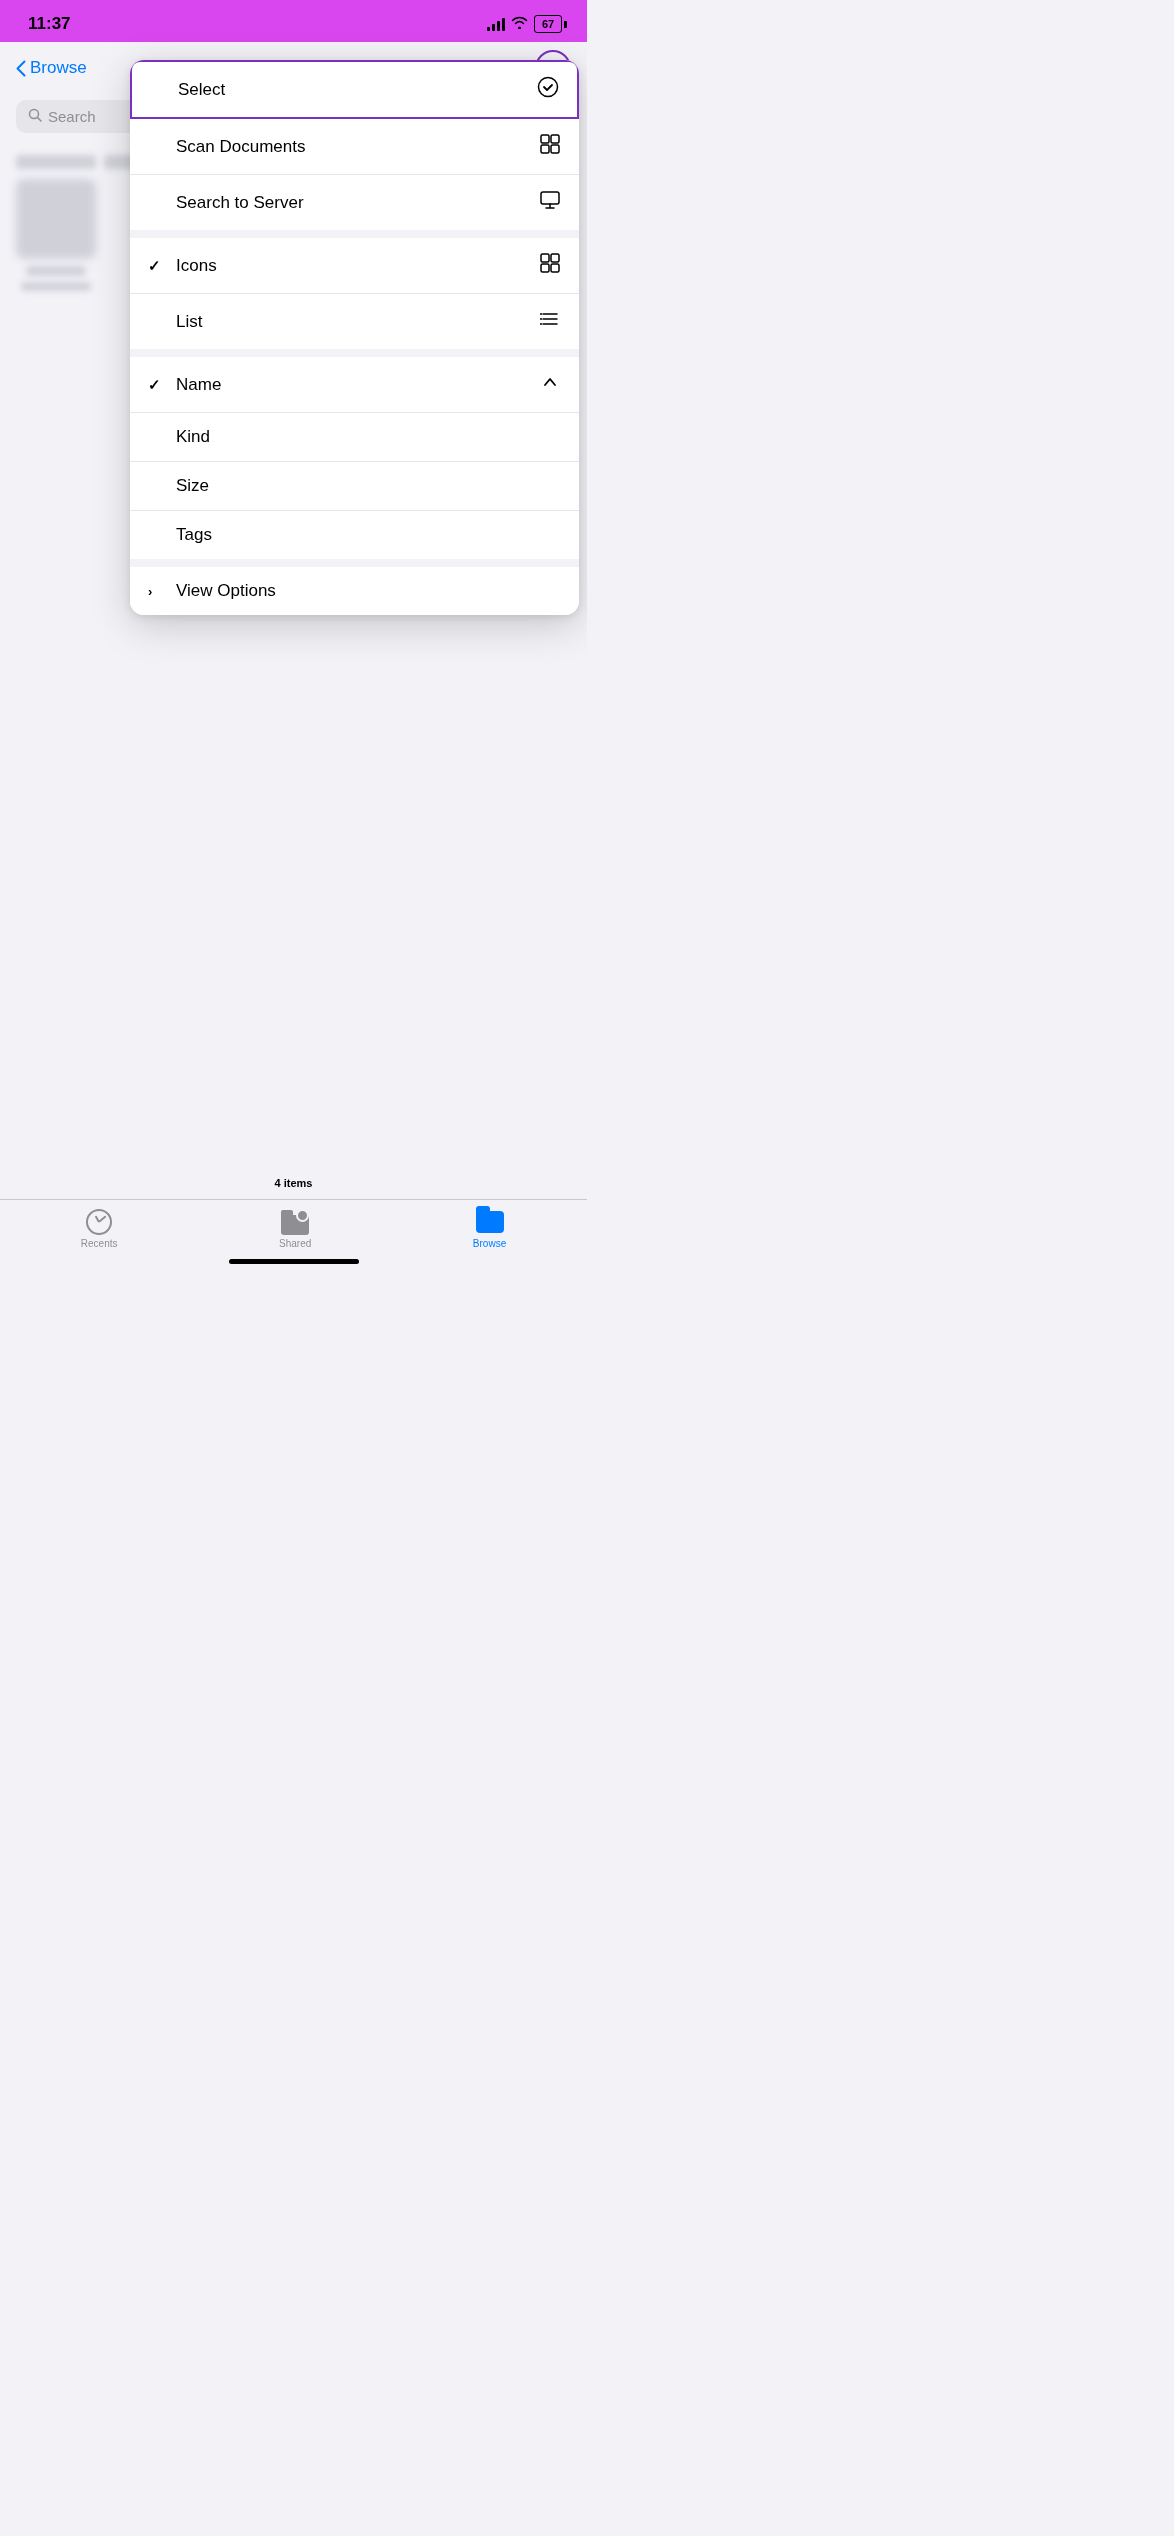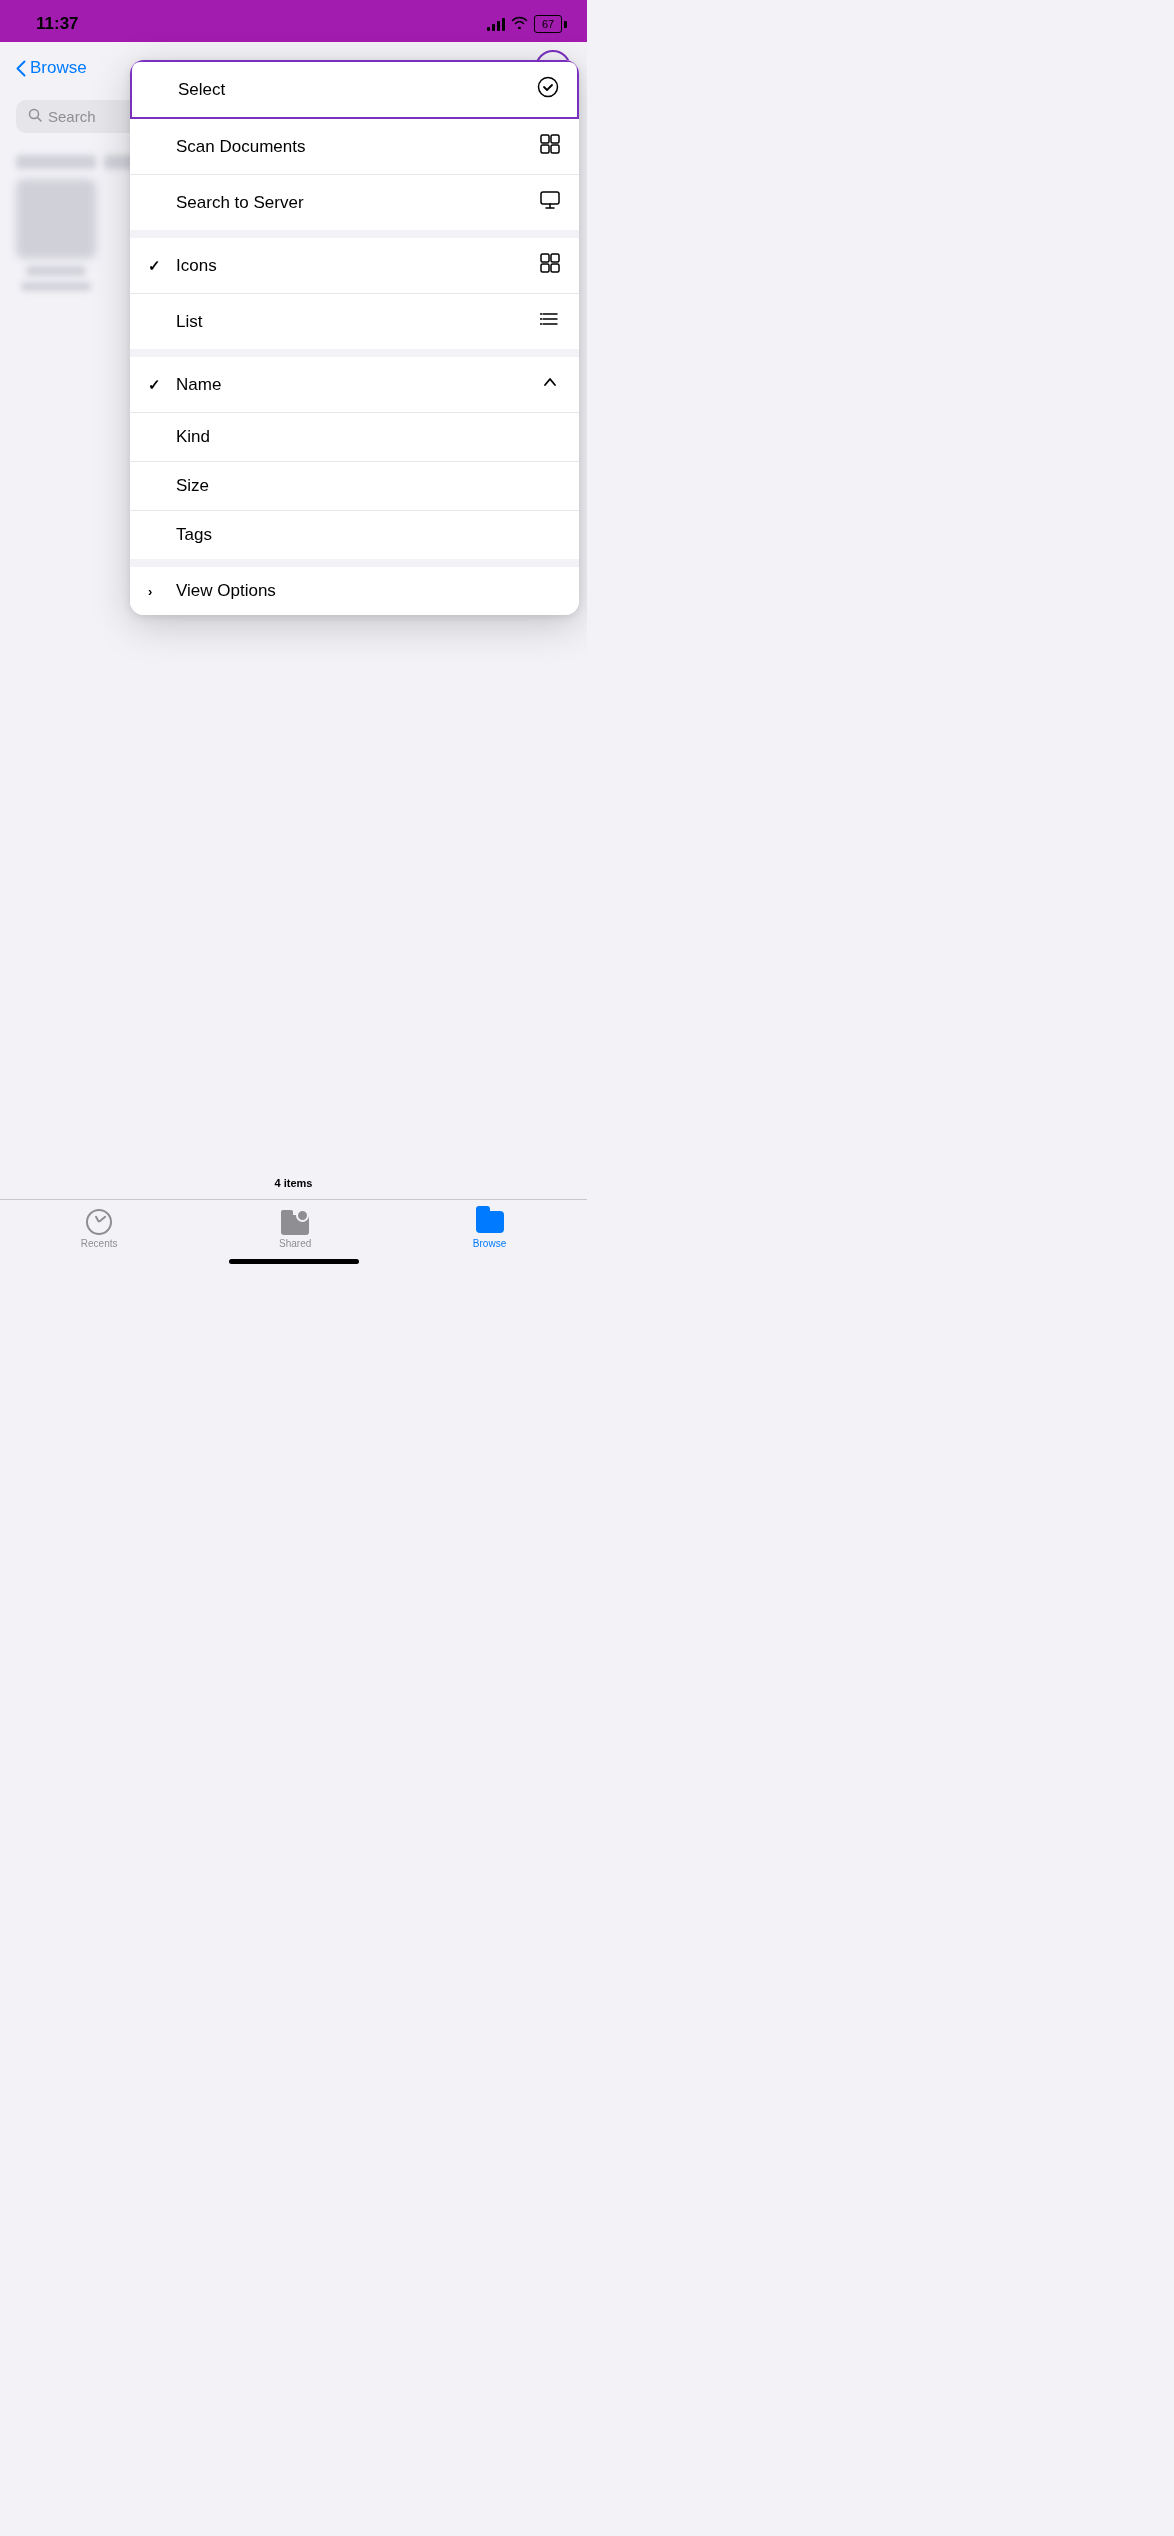--- a/index.html
+++ b/index.html
@@ -12,22 +12,22 @@
       font-family: -apple-system, BlinkMacSystemFont, 'SF Pro Text', 'Helvetica Neue', sans-serif;
       overflow: hidden;
       position: relative;
     }
 
     
     .status-bar {
       display: flex;
       justify-content: space-between;
       align-items: center;
-      padding: 14px 20px 8px 36px;
-      background: #a21caf;
+      padding: 14px 20px 8px 28px;
+      background: #d946ef;
     }
     .status-time {
       font-size: 17px;
       font-weight: 600;
       color: #000;
     }
     .status-icons {
       display: flex;
       align-items: center;
       gap: 6px;
@@ -50,21 +50,21 @@
     .battery-container {
       display: flex;
       align-items: center;
       gap: 2px;
     }
     .battery-box {
       border: 1.5px solid #000;
       border-radius: 3px;
       padding: 2px 3px;
       font-size: 11px;
-      font-weight: 400;
+      font-weight: 700;
       min-width: 28px;
       text-align: center;
       position: relative;
     }
     .battery-tip {
       width: 3px;
       height: 7px;
       background: #000;
       border-radius: 0 1px 1px 0;
     }

